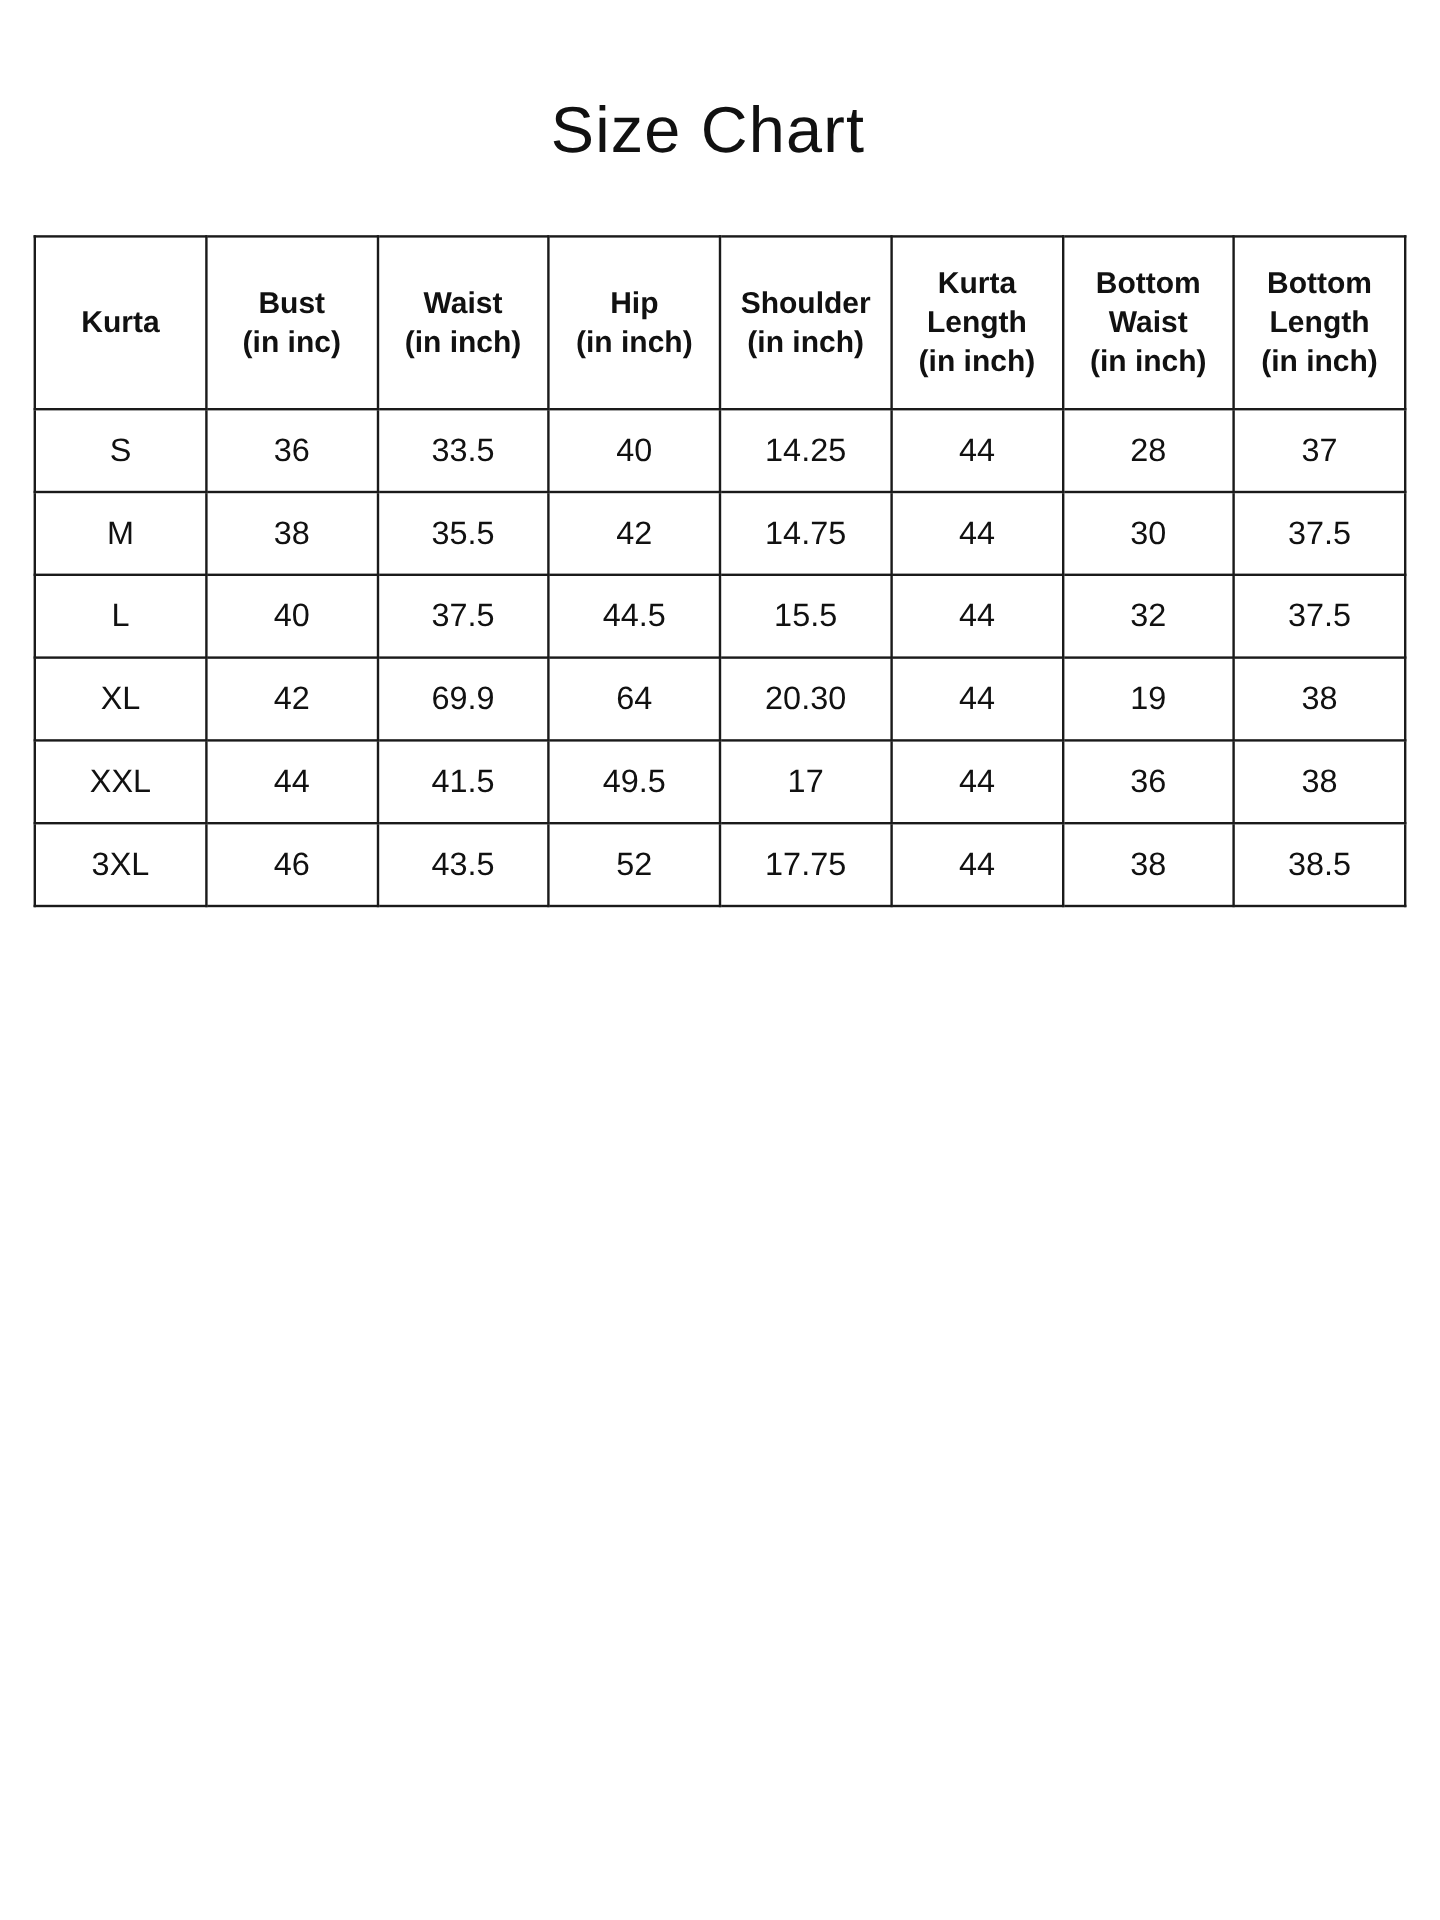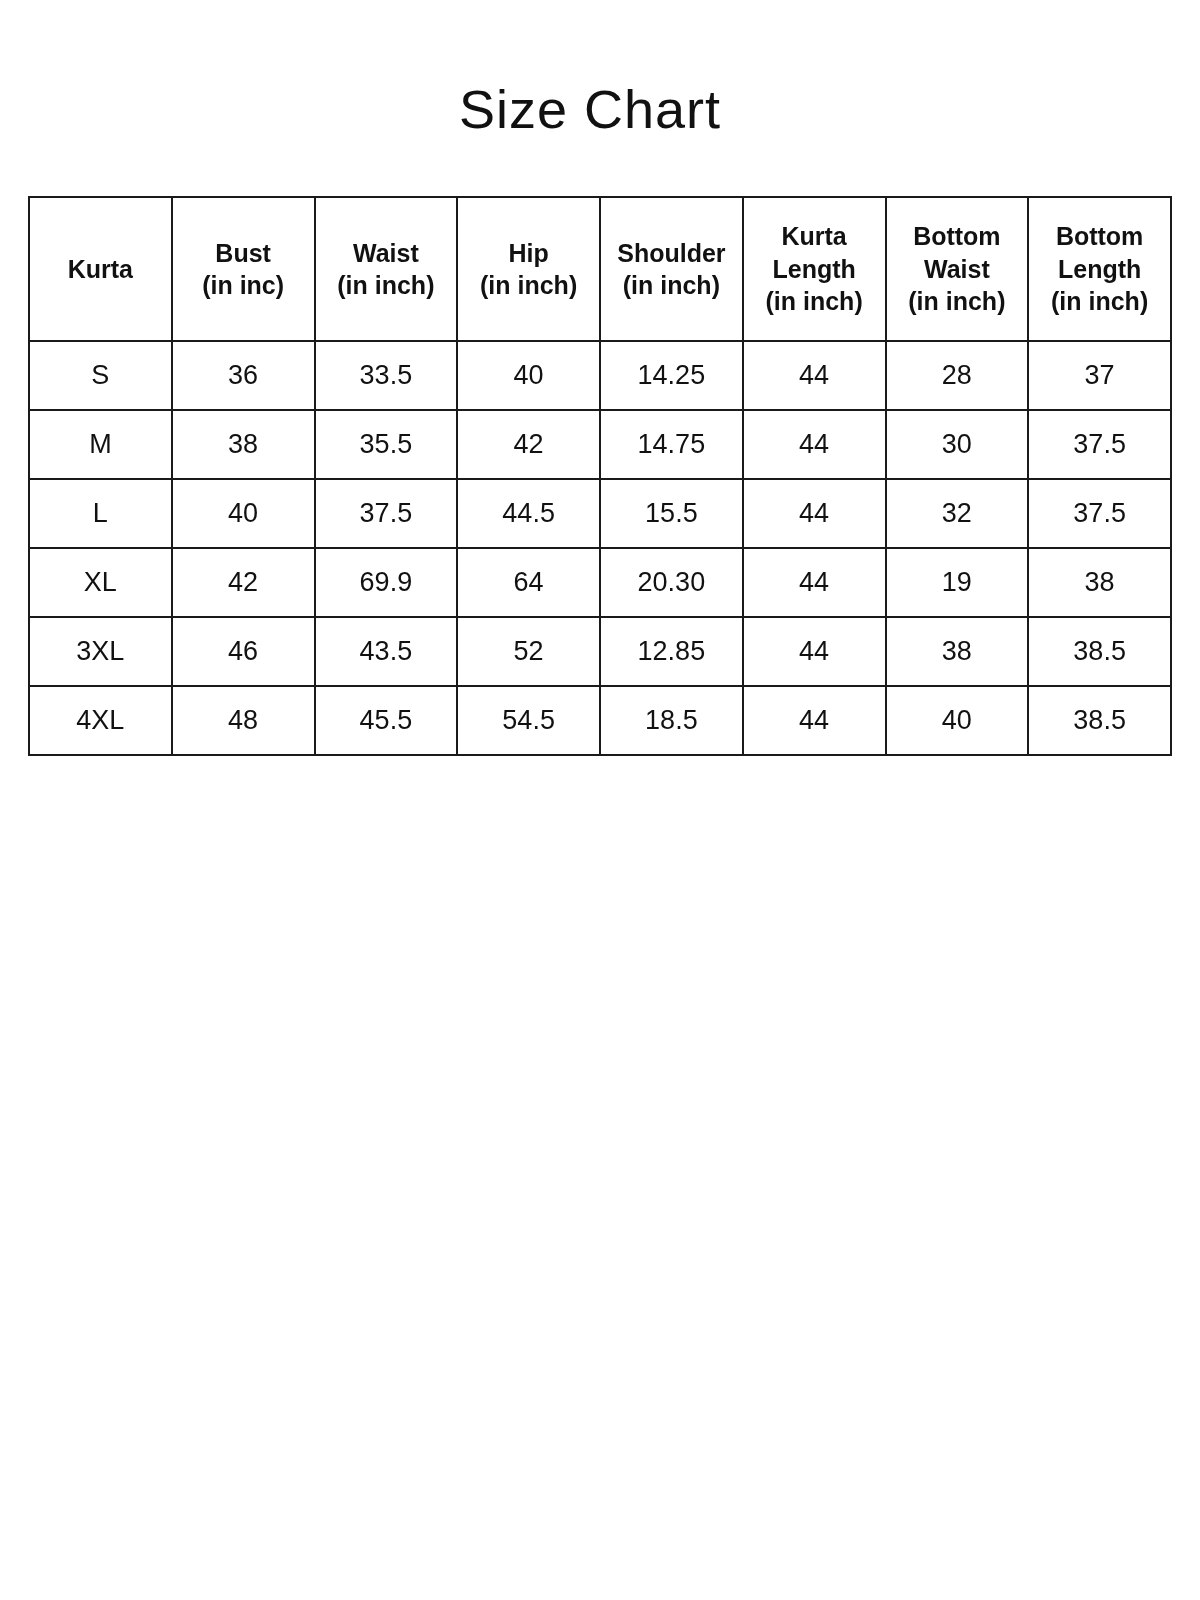--- a/index.html
+++ b/index.html
@@ -139,35 +139,35 @@
           <td>XL</td>
           <td>42</td>
           <td>69.9</td>
           <td>64</td>
           <td>20.30</td>
           <td>44</td>
           <td>19</td>
           <td>38</td>
         </tr>
         <tr>
+          <td>XXL</td>
+          <td>44</td>
+          <td>41.5</td>
+          <td>49.5</td>
+          <td>17</td>
+          <td>44</td>
+          <td>36</td>
+          <td>38</td>
+        </tr>
+        <tr>
           <td>3XL</td>
           <td>46</td>
           <td>43.5</td>
           <td>52</td>
-          <td>12.85</td>
+          <td>17.75</td>
           <td>44</td>
           <td>38</td>
-          <td>38.5</td>
-        </tr>
-        <tr>
-          <td>4XL</td>
-          <td>48</td>
-          <td>45.5</td>
-          <td>54.5</td>
-          <td>18.5</td>
-          <td>44</td>
-          <td>40</td>
           <td>38.5</td>
         </tr>
       </tbody>
   </table>
 
 </div>
 
 </body></html>

